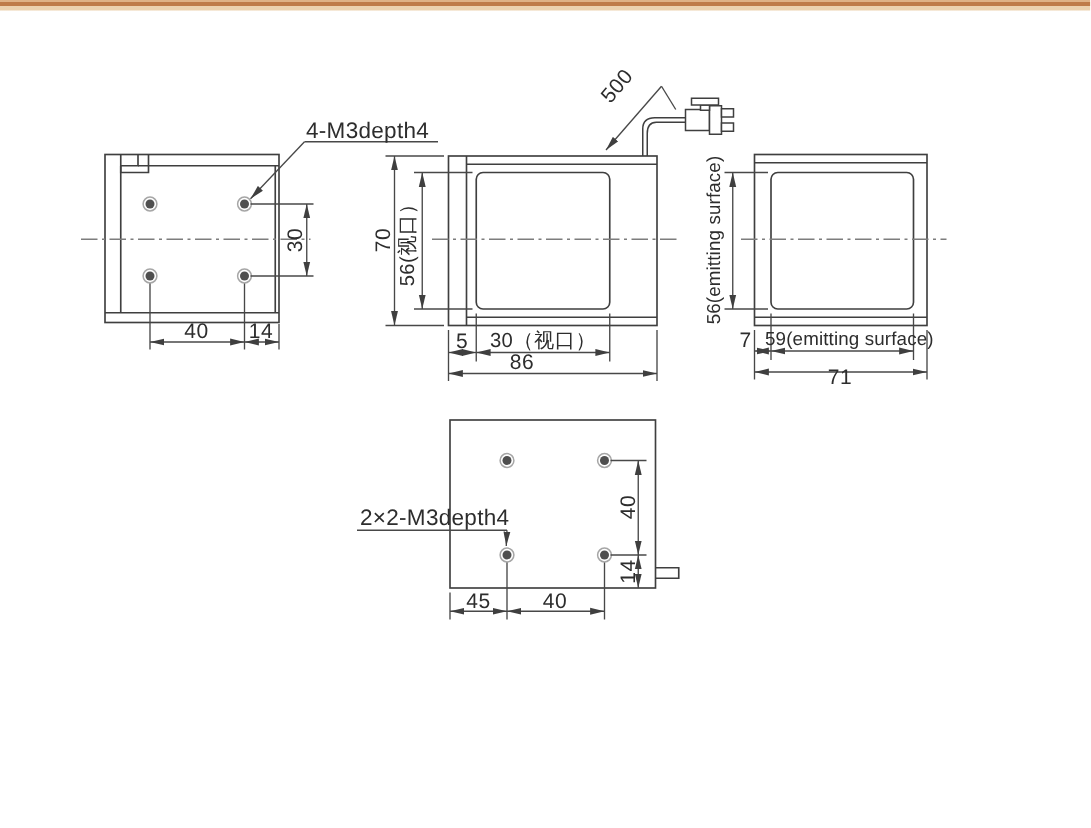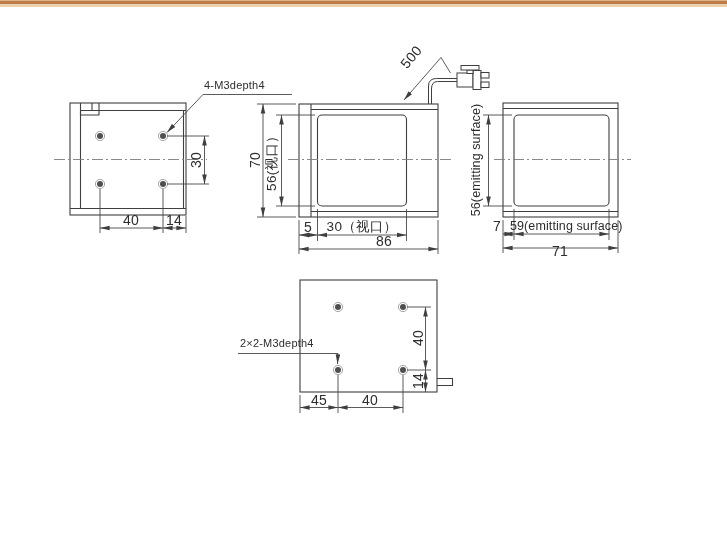--- a/index.html
+++ b/index.html
@@ -13,21 +13,21 @@
   }
   svg{position:absolute;left:0;top:0;}
   .lbl{
     position:absolute;color:#2d2d2d;font-size:14px;line-height:1;white-space:nowrap;
     letter-spacing:0.3px;
   }
   .ctr{transform:translate(-50%,-50%);}
   .left{transform:translate(0,-50%);}
   .rot{transform:translate(-50%,-50%) rotate(-90deg);}
   .rot45{transform:translate(-50%,-50%) rotate(-50deg);}
-  .note{font-size:11px;letter-spacing:0.2px;}
+  .note{font-size:15px;letter-spacing:0.2px;}
   .small{font-size:12.5px;letter-spacing:0.1px;}
   .cjk{font-size:13.5px;}
 </style>
 </head>
 <body>
 
 <div class="canvas">
   <div class="top-border"></div>
 
   <svg width="727" height="552" viewBox="0 0 727 552">
@@ -184,21 +184,21 @@
 
   <span class="lbl note" style="left:204px;top:80px">4-M3depth4</span>
   <span class="lbl rot" style="left:196px;top:160px">30</span>
   <span class="lbl ctr" style="left:131px;top:220px">40</span>
   <span class="lbl ctr" style="left:174px;top:220px">14</span>
 
   <span class="lbl rot" style="left:255px;top:160px">70</span>
   <span class="lbl rot cjk" style="left:272px;top:160px">56(视口）</span>
   <span class="lbl ctr" style="left:308px;top:227px">5</span>
   <span class="lbl ctr cjk" style="left:362px;top:227px">30（视口）</span>
-  <span class="lbl ctr" style="left:384px;top:241px">86</span>
+  <span class="lbl ctr" style="left:348px;top:241px">86</span>
   <span class="lbl rot45" style="left:411px;top:57px">500</span>
 
   <span class="lbl rot small" style="left:476px;top:160px">56(emitting surface)</span>
   <span class="lbl ctr" style="left:497px;top:226px">7</span>
   <span class="lbl left small" style="left:510px;top:226px">59(emitting surface)</span>
   <span class="lbl ctr" style="left:560px;top:251px">71</span>
 
   <span class="lbl note" style="left:240px;top:338px">2×2-M3depth4</span>
   <span class="lbl rot" style="left:418px;top:338px">40</span>
   <span class="lbl rot" style="left:418px;top:381px">14</span>

